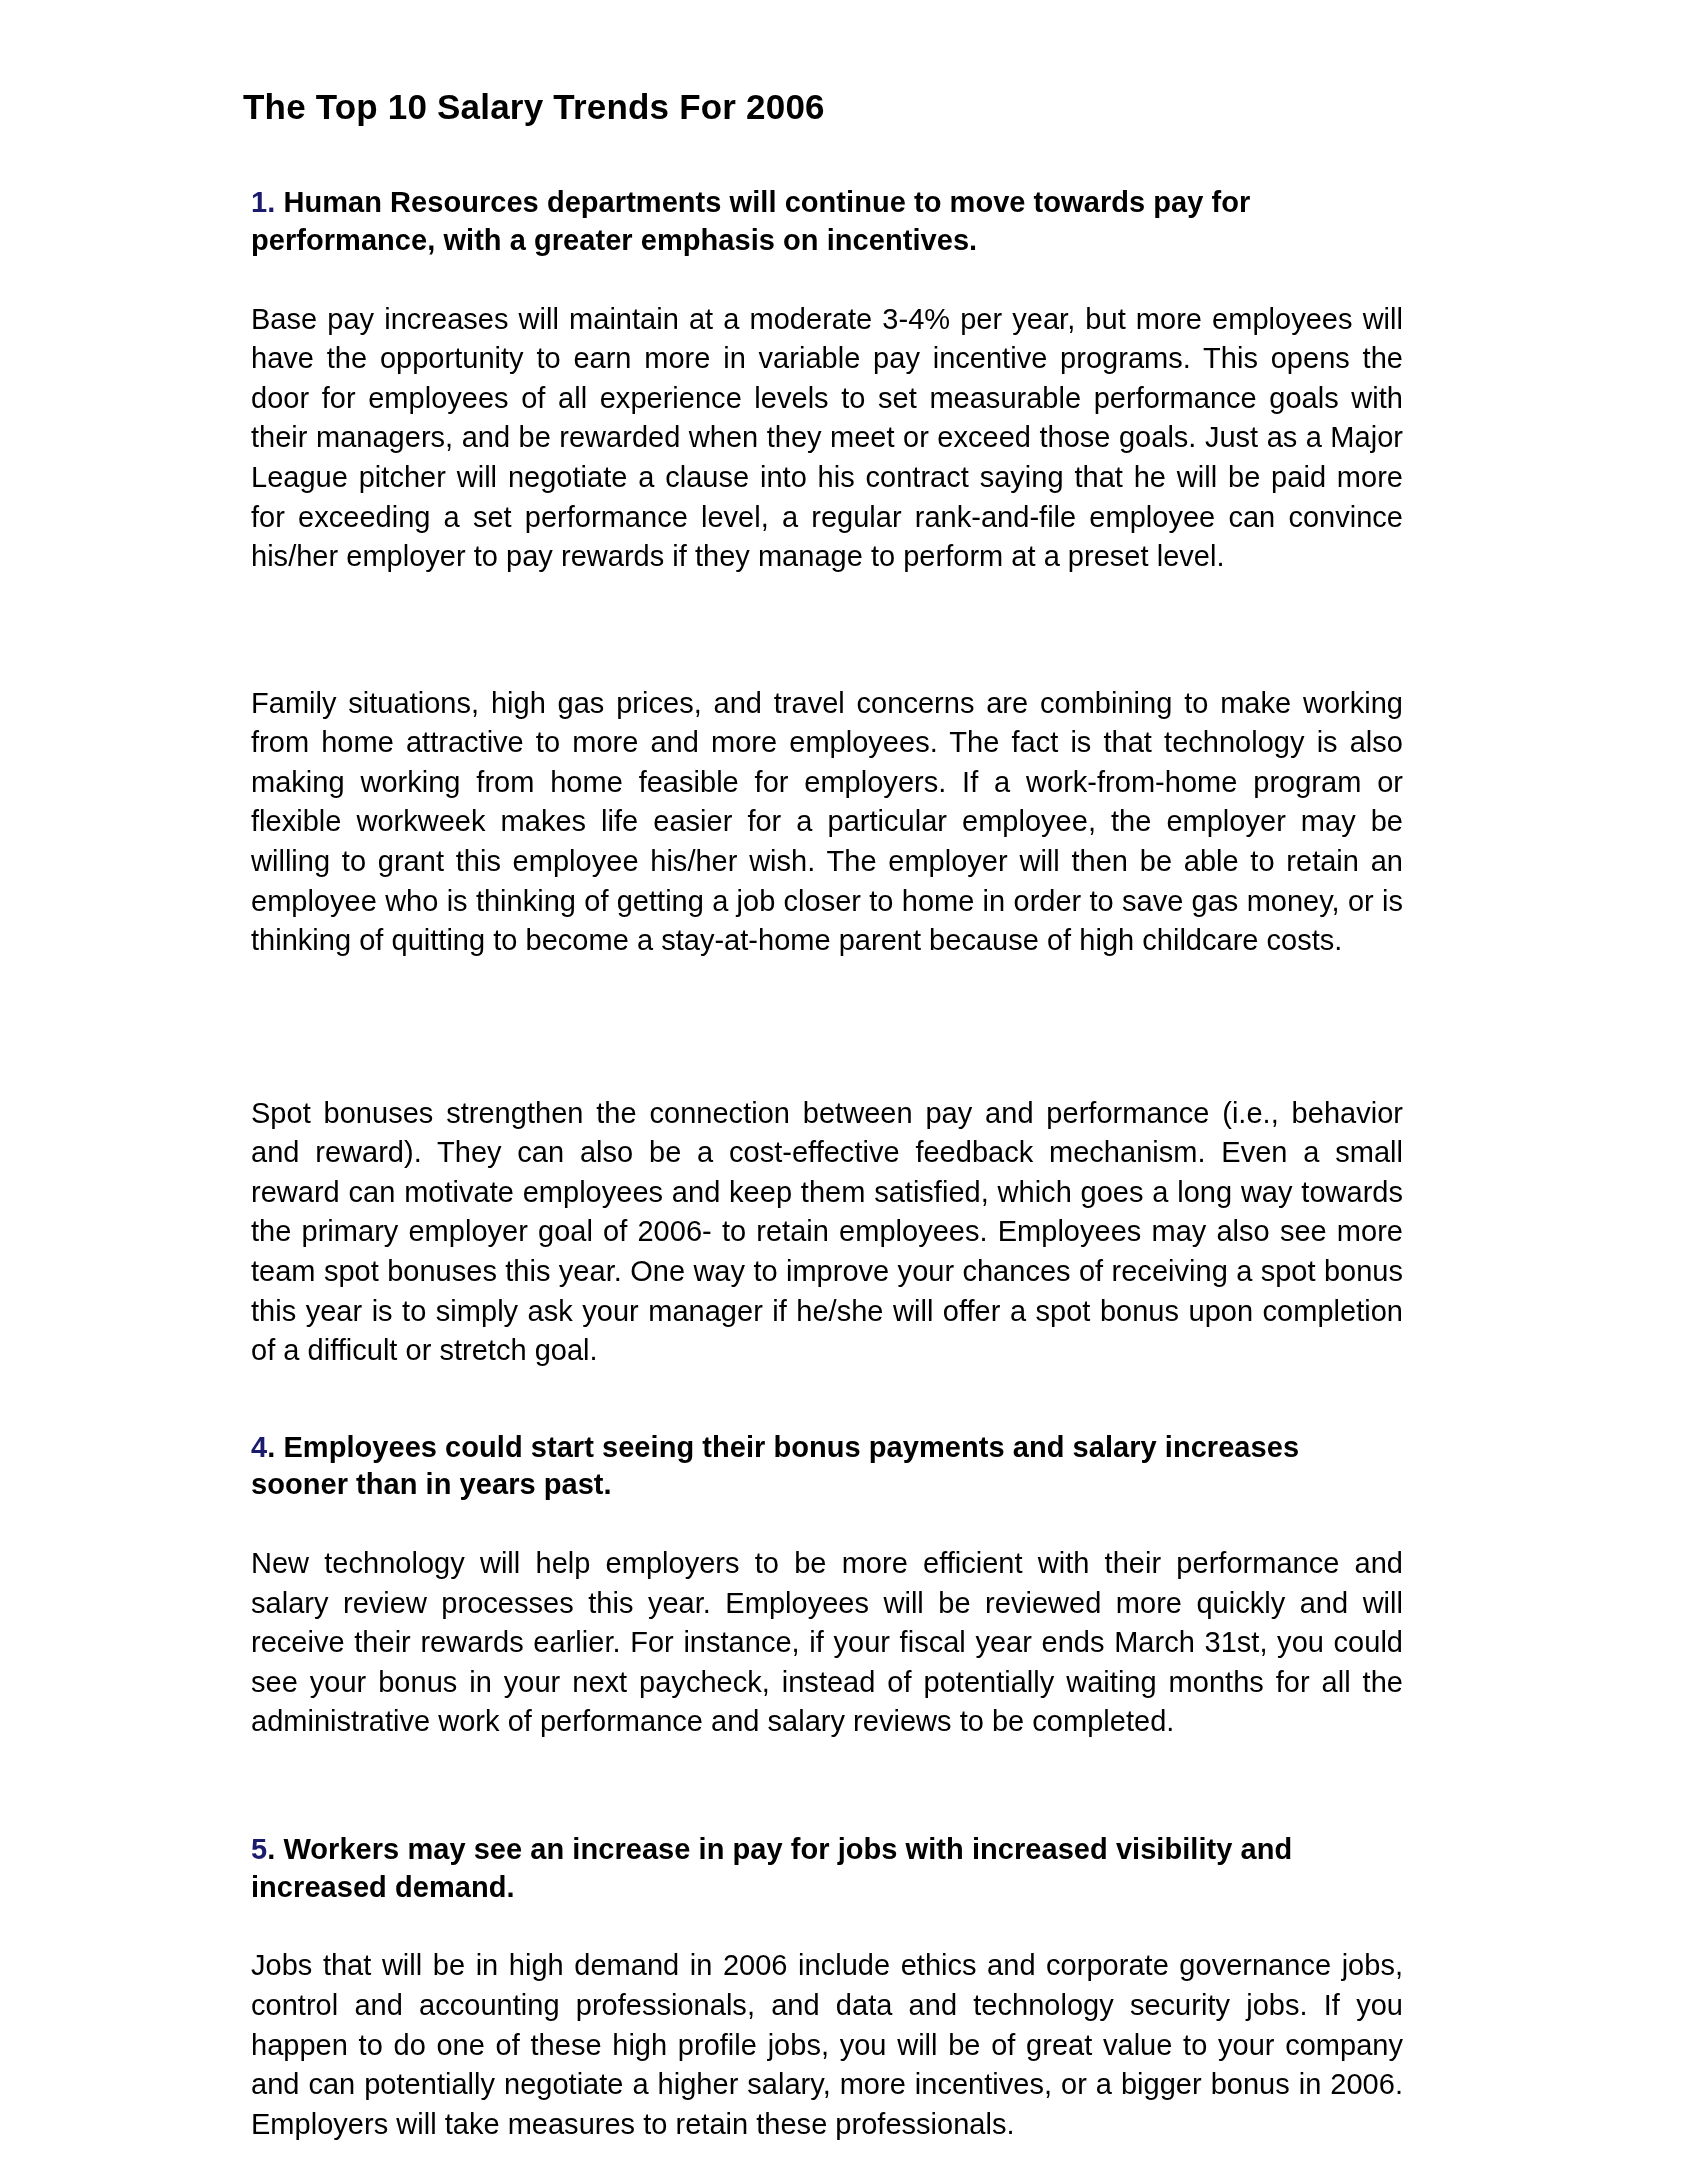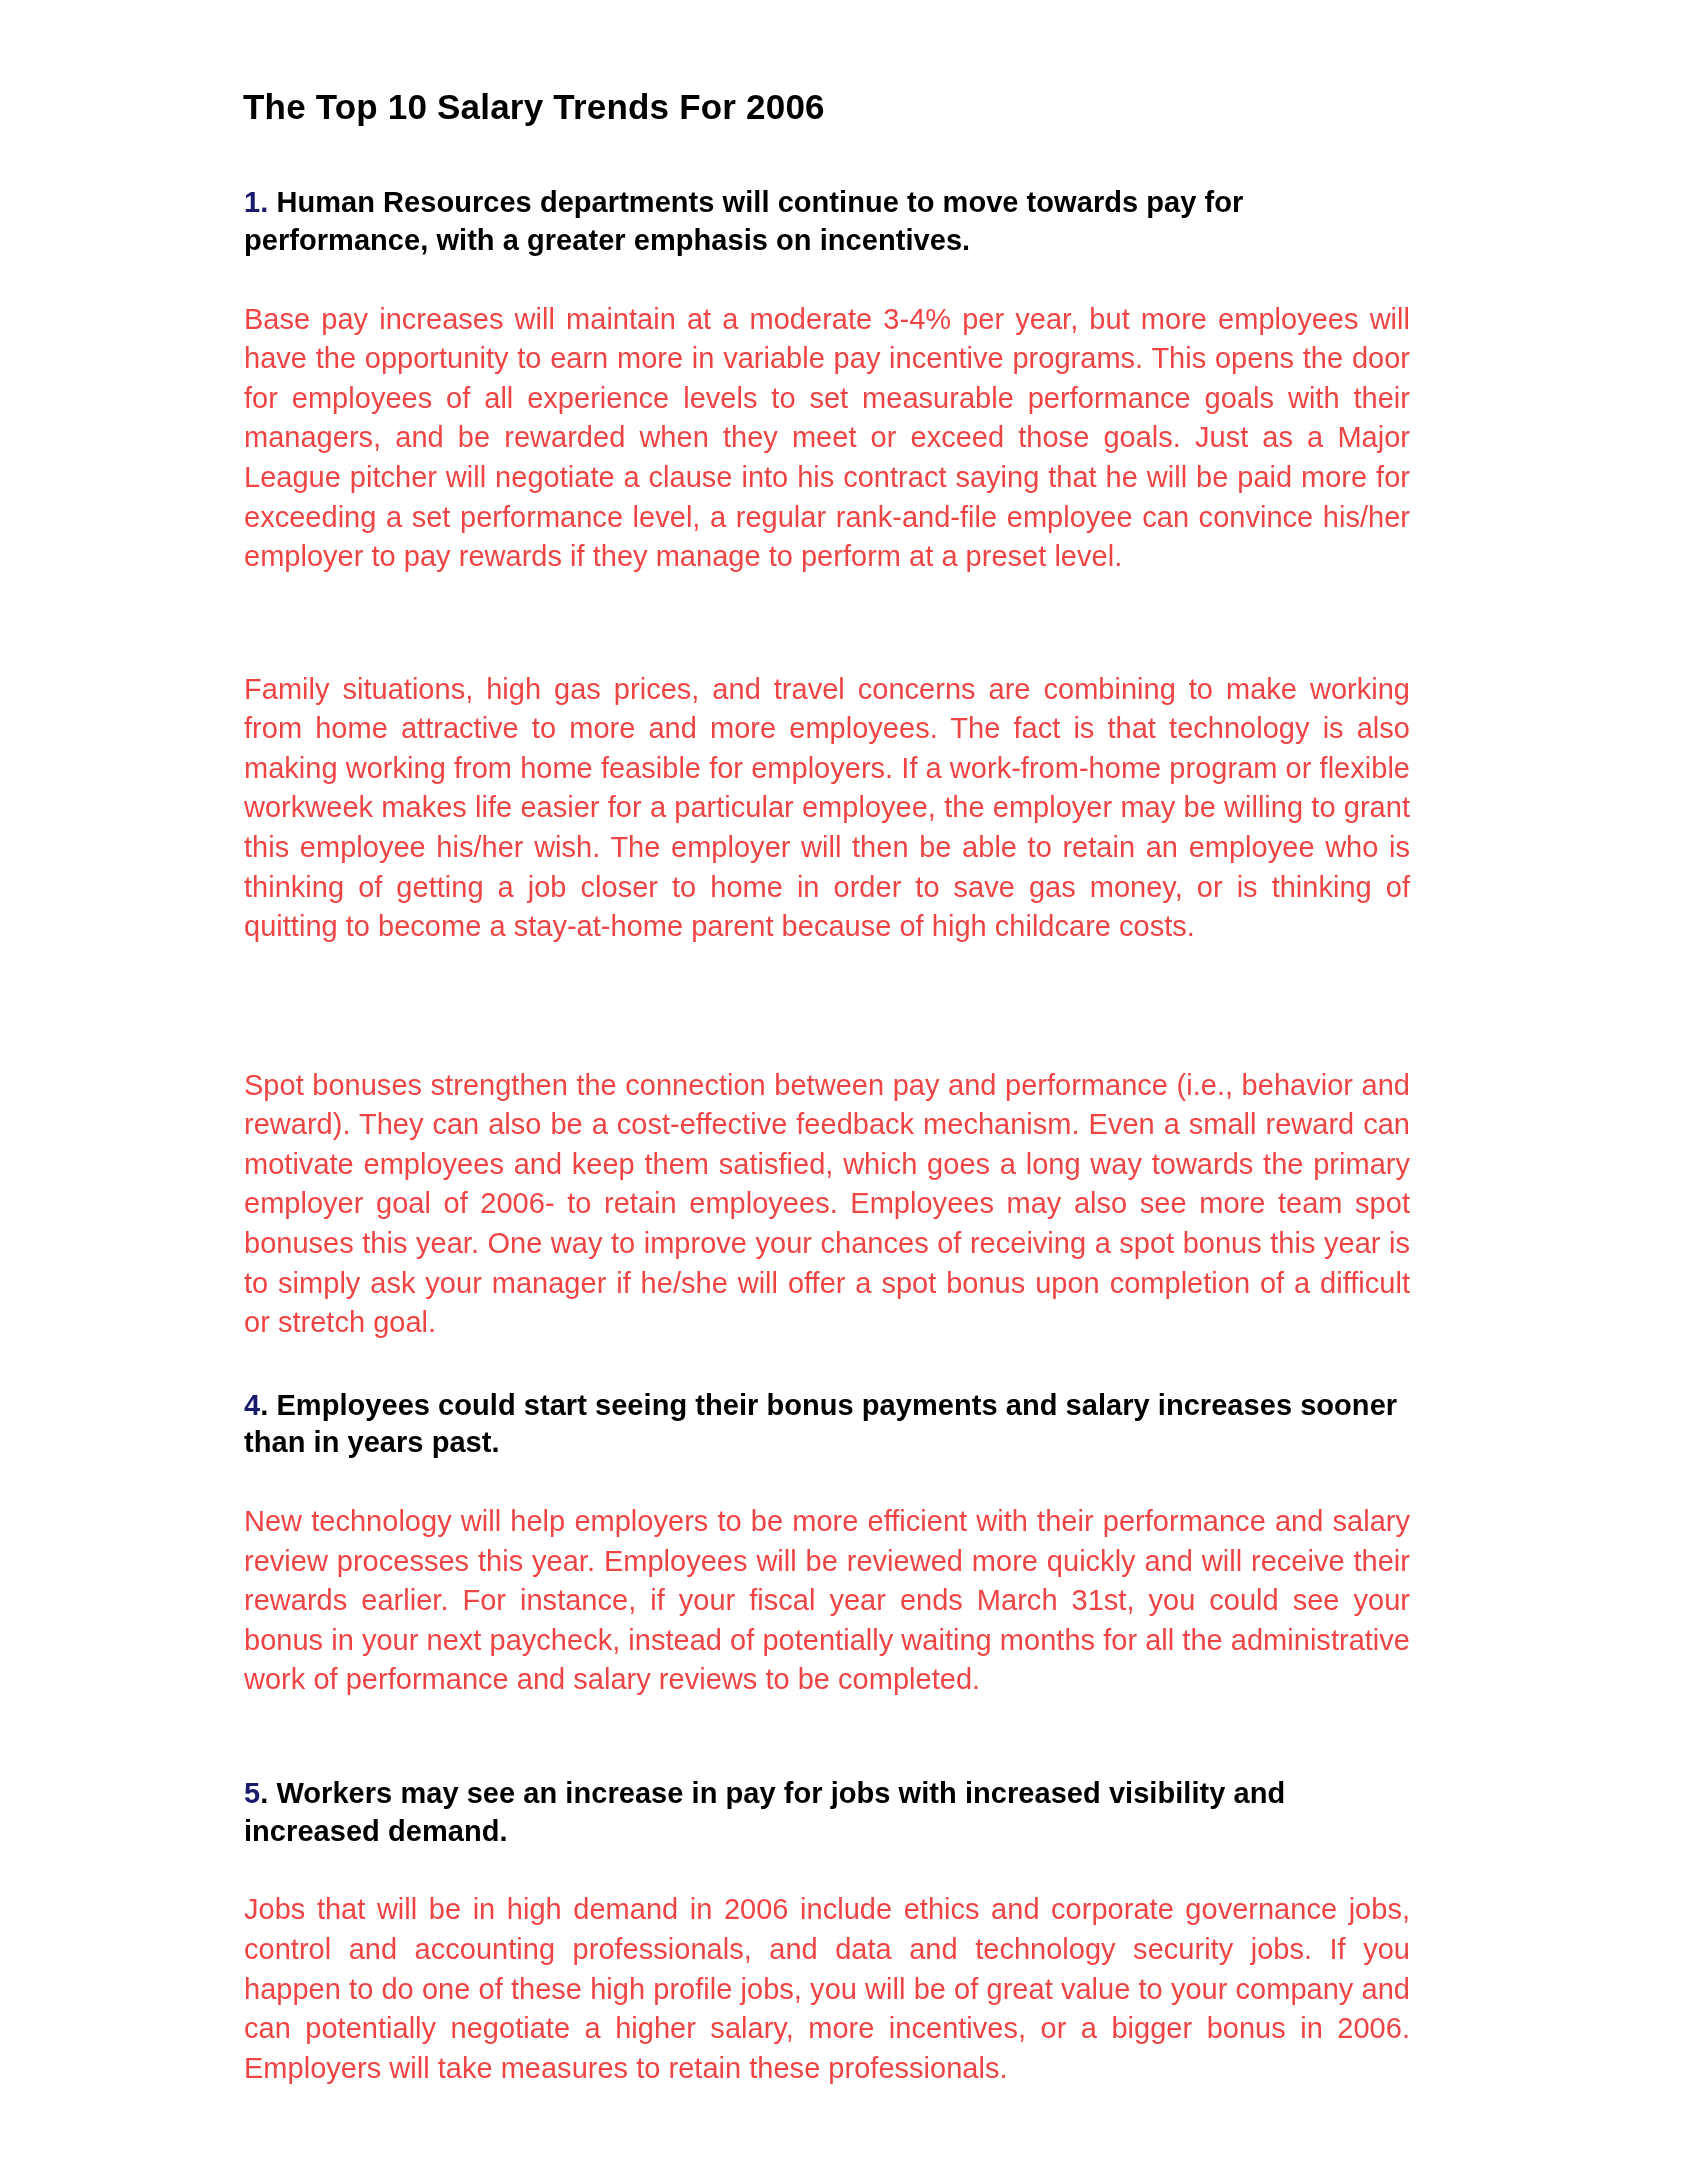--- a/index.html
+++ b/index.html
@@ -31,42 +31,42 @@
   }
   .doc-title {
     font-size: 35px;
     font-weight: bold;
     color: #000000;
     letter-spacing: 0.2px;
     margin: 0 0 57px 0;
     line-height: 1.15;
   }
   .section {
-    margin: 1px;
+    margin: 8px;
   }
   .section-heading {
     font-size: 29px;
     font-weight: bold;
     color: #000000;
     line-height: 1.30;
     margin: 0 0 0 0;
     letter-spacing: 0.05px;
   }
   .section-heading .num {
     color: #1b1b6e;
     font-weight: bold;
   }
   .section-heading .num-dot-black {
     color: #000000;
     font-weight: bold;
   }
   .body-text {
     font-size: 29px;
     font-weight: normal;
-    color: #ef4444;
+    color: #000000;
     line-height: 1.365;
     margin: 0;
     text-align: justify;
     letter-spacing: 0.02px;
   }
   
   .gap-after-heading { height: 40px; }
   .gap-s1 { height: 51px; }
   .gap-s2 { height: 77px; }
   .gap-s3 { height: 42px; }

